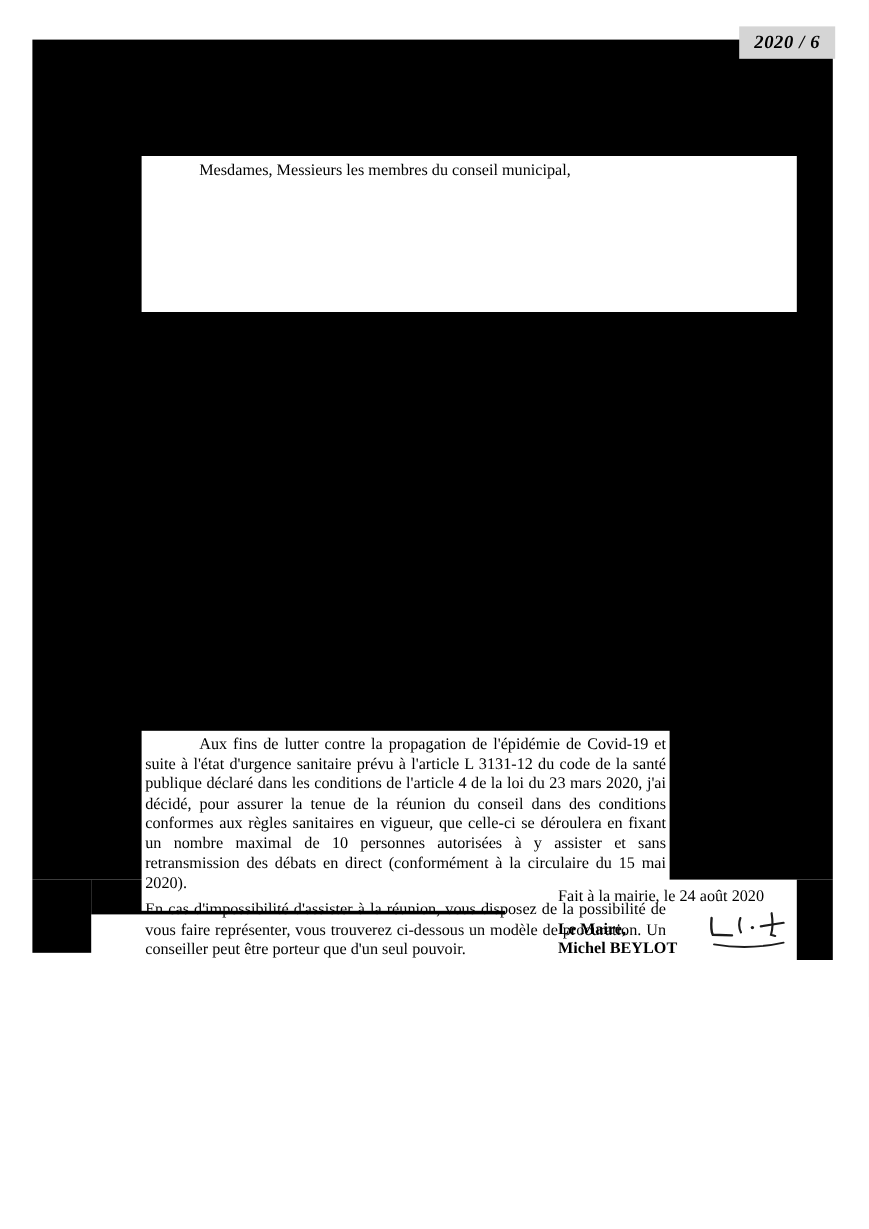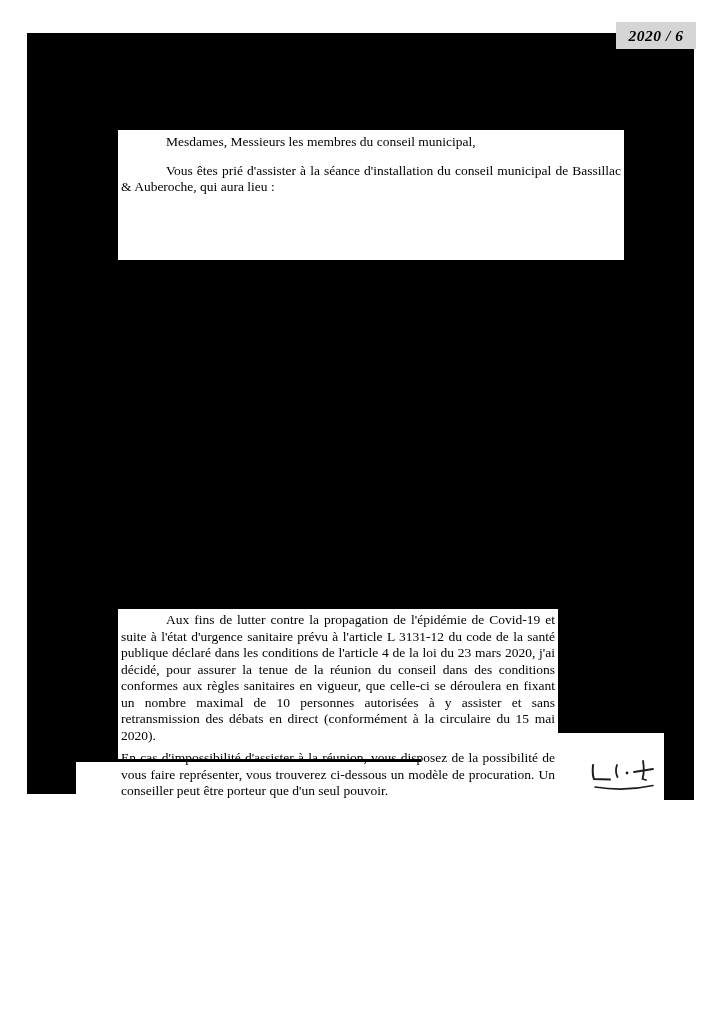--- a/index.html
+++ b/index.html
@@ -39,21 +39,21 @@
 
   
   .white-box {
     background: #ffffff;
     z-index: 2;
     box-sizing: border-box;
     font-size: 13.5px;
     line-height: 16px;
     text-align: justify;
   }
-  .white-box-1 { left: 118px; top: 130px; width: 506px; height: 130px; padding: 4px 3px 0 3px; }
+  .white-box-1 { left: 118px; top: 130px; width: 546px; height: 130px; padding: 4px 3px 0 3px; }
   .white-box-2 { left: 118px; top: 609px; width: 440px; height: 150px; padding: 3px 3px 0 3px; }
 
   .white-box p { margin: 0; }
   .salutation { text-indent: 45px; margin-bottom: 13px !important; text-align: left; }
   .intro      { text-indent: 45px; margin-bottom: 2px !important; }
   .meeting {
     font-weight: bold;
     text-align: center;
     line-height: 15px;
     margin: 1px 0 0 0;
@@ -94,28 +94,32 @@
   <div class="abs redact redact-btm-left"></div>
   <div class="abs redact redact-btm-bar"></div>
   <div class="abs redact redact-btm-right"></div>
 
   <div class="abs ref-box">
     <span>2020 / 6</span>
   </div>
 
   <div class="abs white-box white-box-1">
     <p class="salutation">Mesdames, Messieurs les membres du conseil municipal,</p>
-    <p class="intro">Vous êtes prié d'assister à la séance d'installation du conseil municipal de Bassillac &amp; Auberoche, qui aura lieu :</p>
   </div>
 
   <div class="abs white-box white-box-2">
     <p class="covid-par">Aux fins de lutter contre la propagation de l'épidémie de Covid-19 et suite à l'état d'urgence sanitaire prévu à l'article L 3131-12 du code de la santé publique déclaré dans les conditions de l'article 4 de la loi du 23 mars 2020, j'ai décidé, pour assurer la tenue de la réunion du conseil dans des conditions conformes aux règles sanitaires en vigueur, que celle-ci se déroulera en fixant un nombre maximal de 10 personnes autorisées à y assister et sans retransmission des débats en direct (conformément à la circulaire du 15 mai 2020).</p>
     <p class="proxy-par">En cas d'impossibilité d'assister à la réunion, vous disposez de la possibilité de vous faire représenter, vous trouverez ci-dessous un modèle de procuration. Un conseiller peut être porteur que d'un seul pouvoir.</p>
   </div>
 
+  <div class="abs closing">
+    <div class="place-date">Fait à la mairie, le 24 août 2020</div>
+    <div class="signer">Le Maire,</div>
+    <div class="signer">Michel BEYLOT</div>
+  </div>
 
   <svg class="abs signature" viewBox="0 0 78 40" fill="none" xmlns="http://www.w3.org/2000/svg">
 
     <path d="M8 9 C 7.5 15, 7.5 20, 9 23 L 25 23.5" stroke="#1c1c1c" stroke-width="2" stroke-linecap="round"></path>
 
     <path d="M32 9 C 30.5 13, 30.5 17, 32.5 21" stroke="#1c1c1c" stroke-width="1.8" stroke-linecap="round"></path>
 
     <circle cx="42" cy="17" r="1.4" fill="#1c1c1c"></circle>
 
     <path d="M49 16 L 68 13" stroke="#1c1c1c" stroke-width="1.8" stroke-linecap="round"></path>

